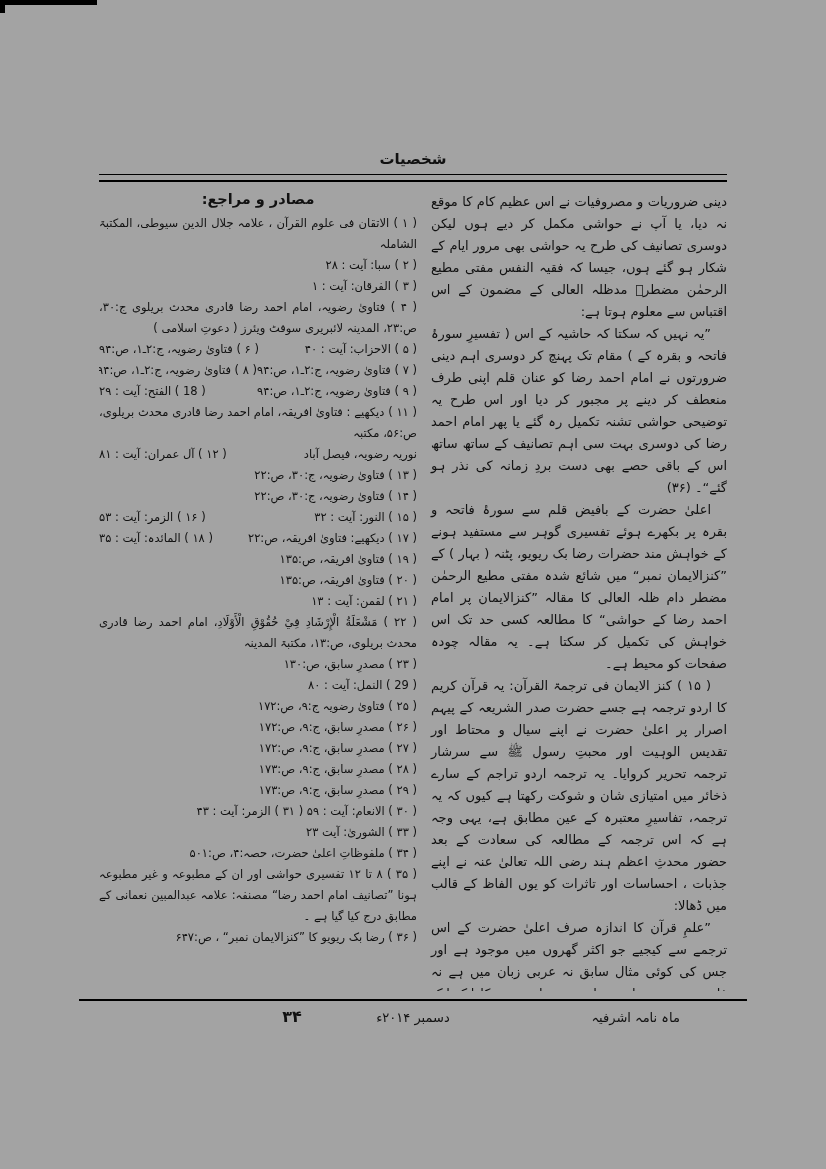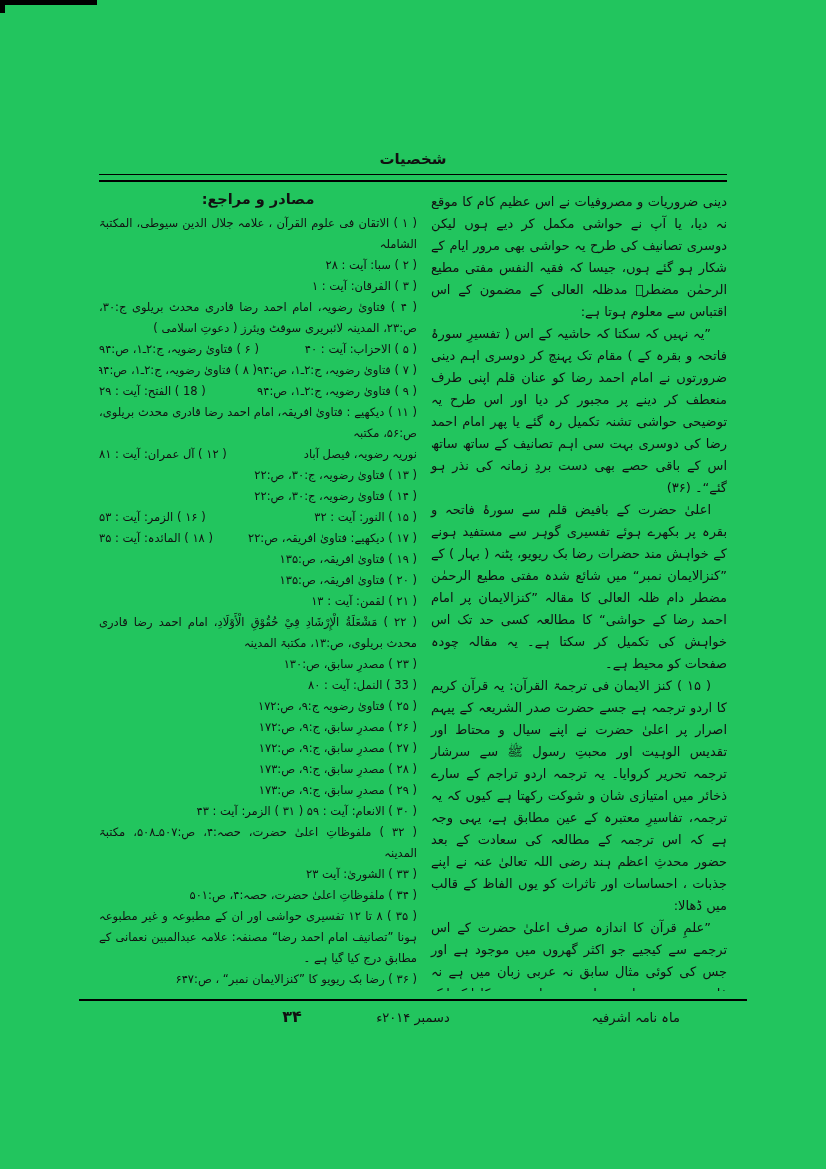--- a/index.html
+++ b/index.html
@@ -1,18 +1,18 @@
 <!DOCTYPE html>
 <html lang="ur" dir="rtl"><head>
 <meta charset="utf-8">
 <style>
   * { margin:0; padding:0; box-sizing:border-box; }
   body { background:#e8e8e8; font-family:"DejaVu Sans", sans-serif; }
   .page {
-    position:relative; width:826px; height:1169px; background:#22c55e;
+    position:relative; width:826px; height:1169px; background:#a3a3a3;
     margin:0 auto; overflow:hidden; direction:rtl; color:#111;
   }
   .artifact { position:absolute; background:#000; }
   .artifact-top { top:0; left:0; width:97px; height:5px; }
   .artifact-edge { top:0; left:0; width:5px; height:13px; }
 
   .content { position:absolute; top:150px; left:99px; width:628px; }
   .header-title { text-align:center; font-weight:bold; font-size:15px; letter-spacing:1px; }
   .rule-thin  { border:none; border-top:1.2px solid #000; margin-top:6px; }
   .rule-thick { border:none; border-top:2.6px solid #000; margin-top:5px; }
@@ -95,28 +95,27 @@
             </div>
             <div class="ref-row pair">
               <span class="ref-item">( ۱۷ ) دیکھیے: فتاویٰ افریقہ، ص:۲۲</span>
               <span class="ref-item">( ۱۸ ) المائدہ: آیت : ۳۵</span>
             </div>
             <div class="ref-row"><span class="ref-item">( ۱۹ ) فتاویٰ افریقہ، ص:۱۳۵</span></div>
             <div class="ref-row"><span class="ref-item">( ۲۰ ) فتاویٰ افریقہ، ص:۱۳۵</span></div>
             <div class="ref-row"><span class="ref-item">( ۲۱ ) لقمن: آیت : ۱۳</span></div>
             <div class="ref-row"><span class="ref-item">( ۲۲ ) مَشْعَلَةُ الْإِرْشَادِ فِيْ حُقُوْقِ الْأَوْلَادِ، امام احمد رضا قادری محدث بریلوی، ص:۱۳، مکتبۃ المدینہ</span></div>
             <div class="ref-row"><span class="ref-item">( ۲۳ ) مصدرِ سابق، ص:۱۳۰</span></div>
-            <div class="ref-row"><span class="ref-item">( 33 ) النمل: آیت : ۸۰</span></div>
+            <div class="ref-row"><span class="ref-item">( 29 ) النمل: آیت : ۸۰</span></div>
             <div class="ref-row"><span class="ref-item">( ۲۵ ) فتاویٰ رضویہ ج:۹، ص:۱۷۲</span></div>
             <div class="ref-row"><span class="ref-item">( ۲۶ ) مصدرِ سابق، ج:۹، ص:۱۷۲</span></div>
             <div class="ref-row"><span class="ref-item">( ۲۷ ) مصدرِ سابق، ج:۹، ص:۱۷۲</span></div>
             <div class="ref-row"><span class="ref-item">( ۲۸ ) مصدرِ سابق، ج:۹، ص:۱۷۳</span></div>
             <div class="ref-row"><span class="ref-item">( ۲۹ ) مصدرِ سابق، ج:۹، ص:۱۷۳</span></div>
             <div class="ref-row"><span class="ref-item">( ۳۰ ) الانعام: آیت : ۵۹   ( ۳۱ ) الزمر: آیت : ۴۳</span></div>
-            <div class="ref-row"><span class="ref-item">( ۳۲ ) ملفوظاتِ اعلیٰ حضرت، حصہ:۴، ص:۵۰۷ـ۵۰۸، مکتبۃ المدینہ</span></div>
             <div class="ref-row"><span class="ref-item">( ۳۳ ) الشوریٰ: آیت ۲۳</span></div>
             <div class="ref-row"><span class="ref-item">( ۳۴ ) ملفوظاتِ اعلیٰ حضرت، حصہ:۴، ص:۵۰۱</span></div>
             <div class="ref-row"><span class="ref-item">( ۳۵ ) ۸ تا ۱۲ تفسیری حواشی اور ان کے مطبوعہ و غیر مطبوعہ ہونا ”تصانیف امام احمد رضا“ مصنفہ: علامہ عبدالمبین نعمانی کے مطابق درج کیا گیا ہے ۔</span></div>
             <div class="ref-row"><span class="ref-item">( ۳۶ ) رضا بک ریویو کا ”کنزالایمان نمبر“ ، ص:۶۴۷</span></div>
             <div class="ref-row"></div>
           </div>
 
       </div>
 
     </div>

